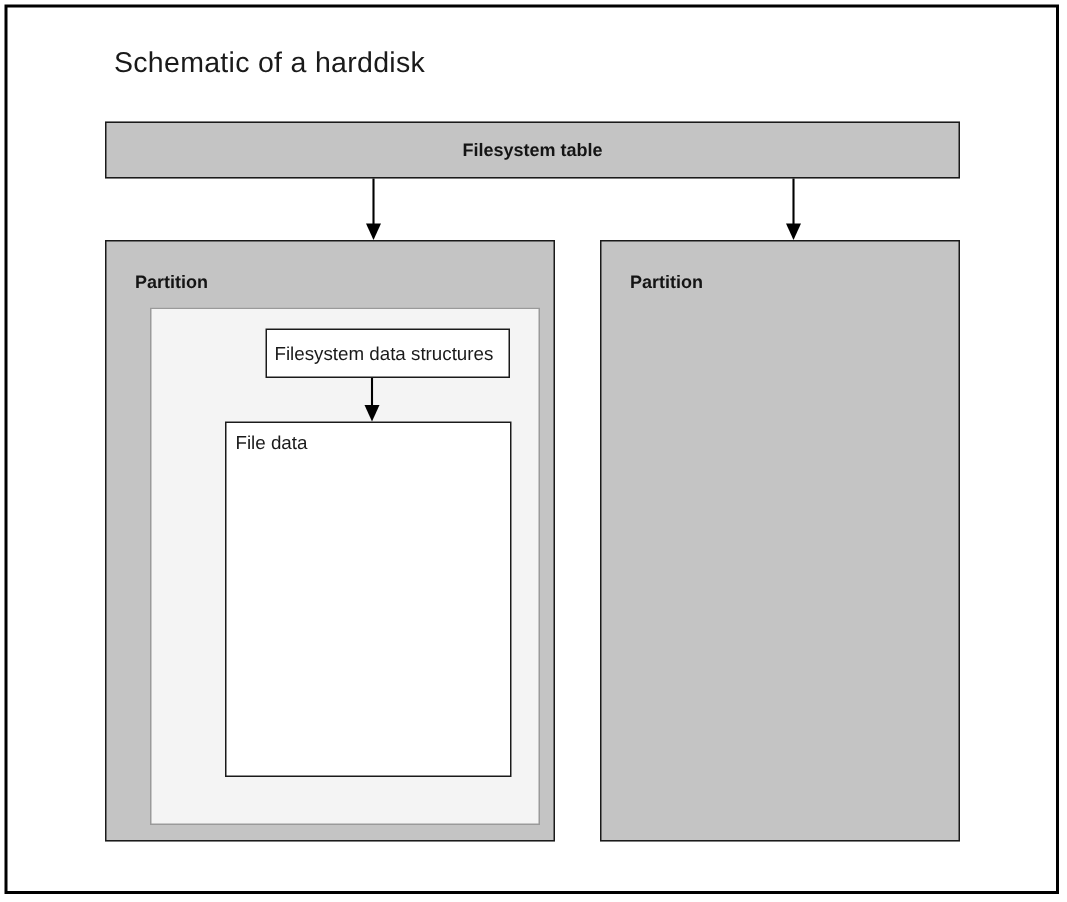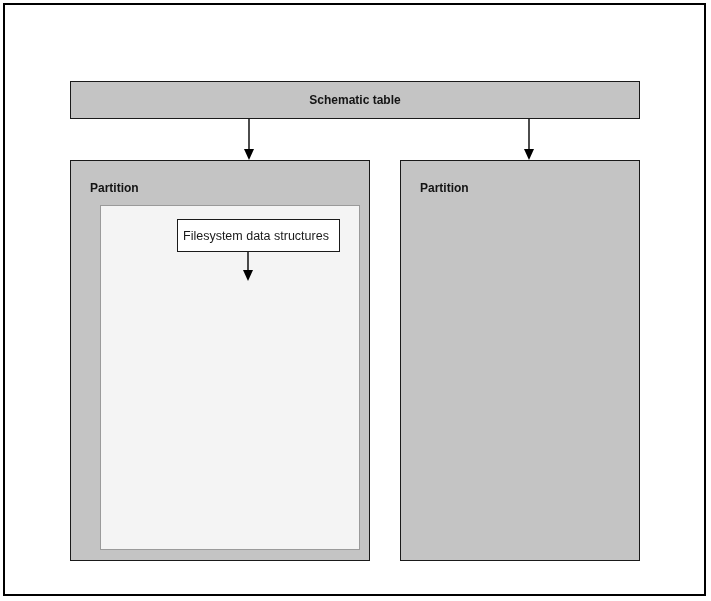--- a/index.html
+++ b/index.html
@@ -127,39 +127,43 @@
     height: 601px;
     pointer-events: none;
   }
 </style>
 </head>
 <body>
 
 <div id="page">
   <div class="page-border"></div>
 
+  <div class="diagram-title">Schematic of a harddisk</div>
 
   <div class="box partition-table">
-    <span class="partition-table-label">Schematic table</span>
+    <span class="partition-table-label">Filesystem table</span>
   </div>
 
   <div class="box partition partition-1">
     <span class="partition-label">Partition</span>
   </div>
 
   <div class="box partition partition-2">
     <span class="partition-label">Partition</span>
   </div>
 
   <div class="box fs-container"></div>
 
   <div class="box fs-structures">
     <span class="fs-structures-label">Filesystem data structures</span>
   </div>
 
+  <div class="box file-data">
+    <span class="file-data-label">File data</span>
+  </div>
 
   <svg class="arrow-svg" viewBox="0 0 711 601">
     <g stroke="#000000" stroke-width="1.4" fill="#000000">
       <g>
         <line x1="249" y1="119" x2="249" y2="152"></line>
         <polygon points="249,160 244,149 254,149" stroke="none"></polygon>
       </g>
       <g>
         <line x1="529" y1="119" x2="529" y2="152"></line>
         <polygon points="529,160 524,149 534,149" stroke="none"></polygon>

